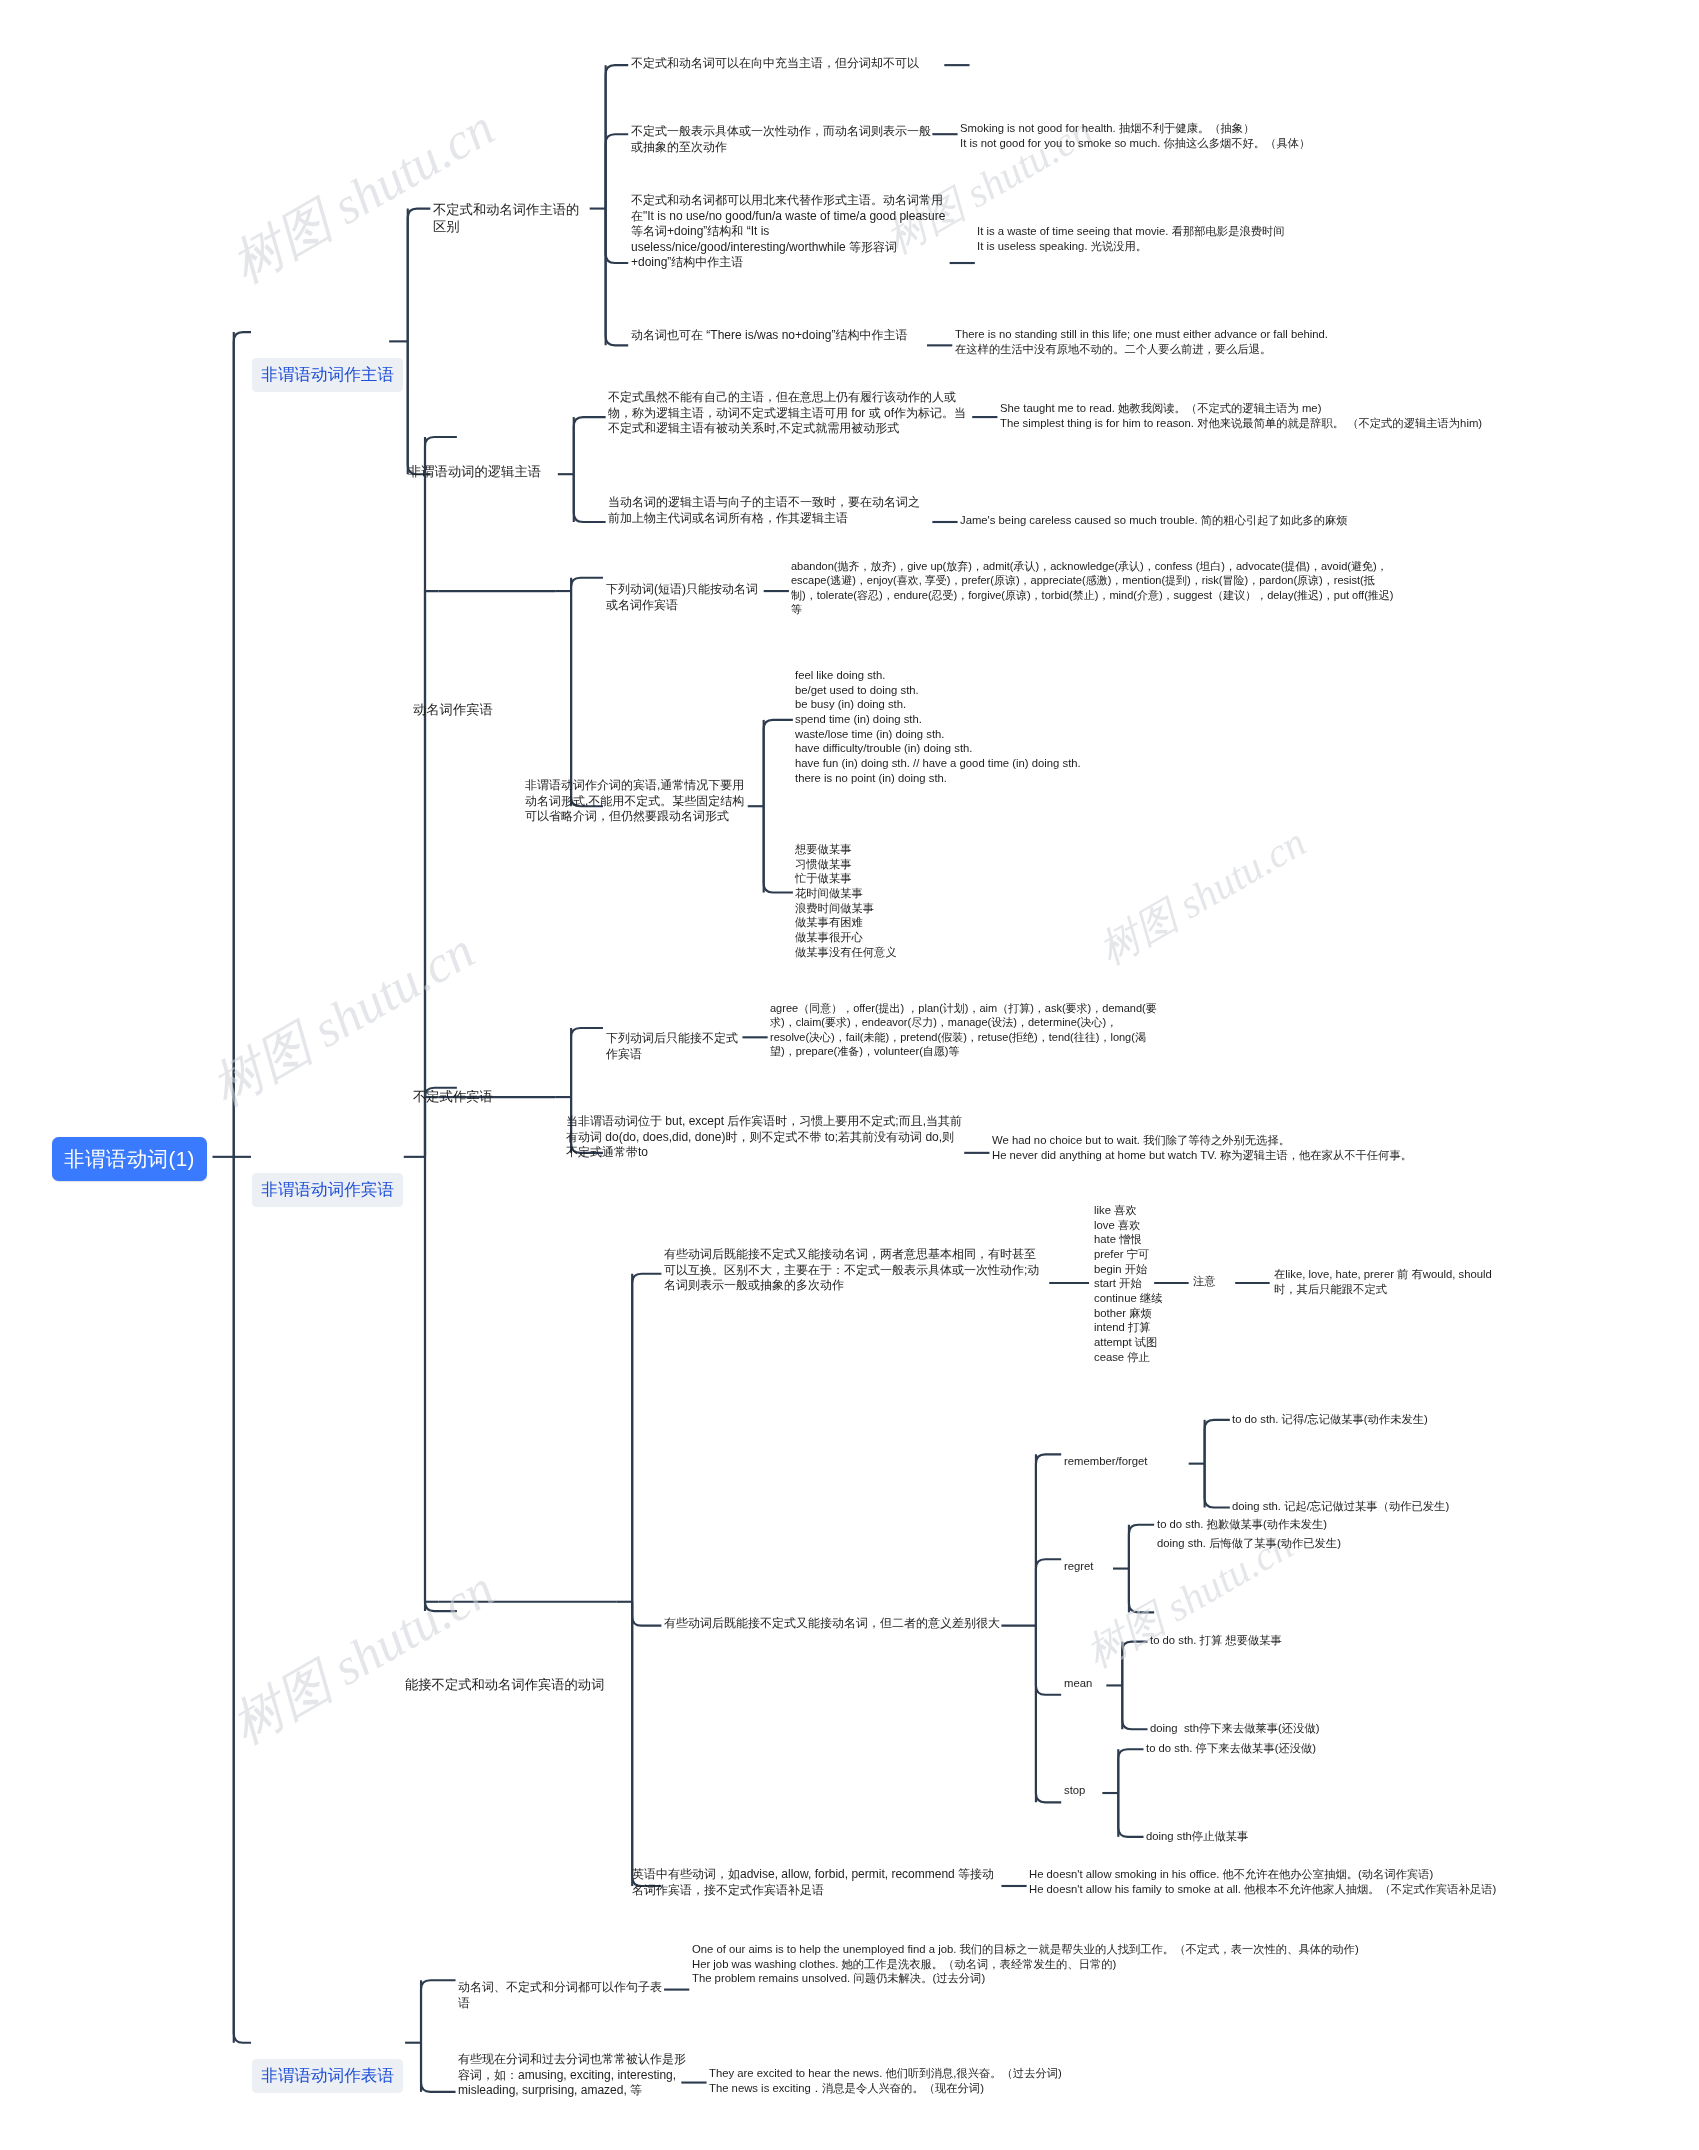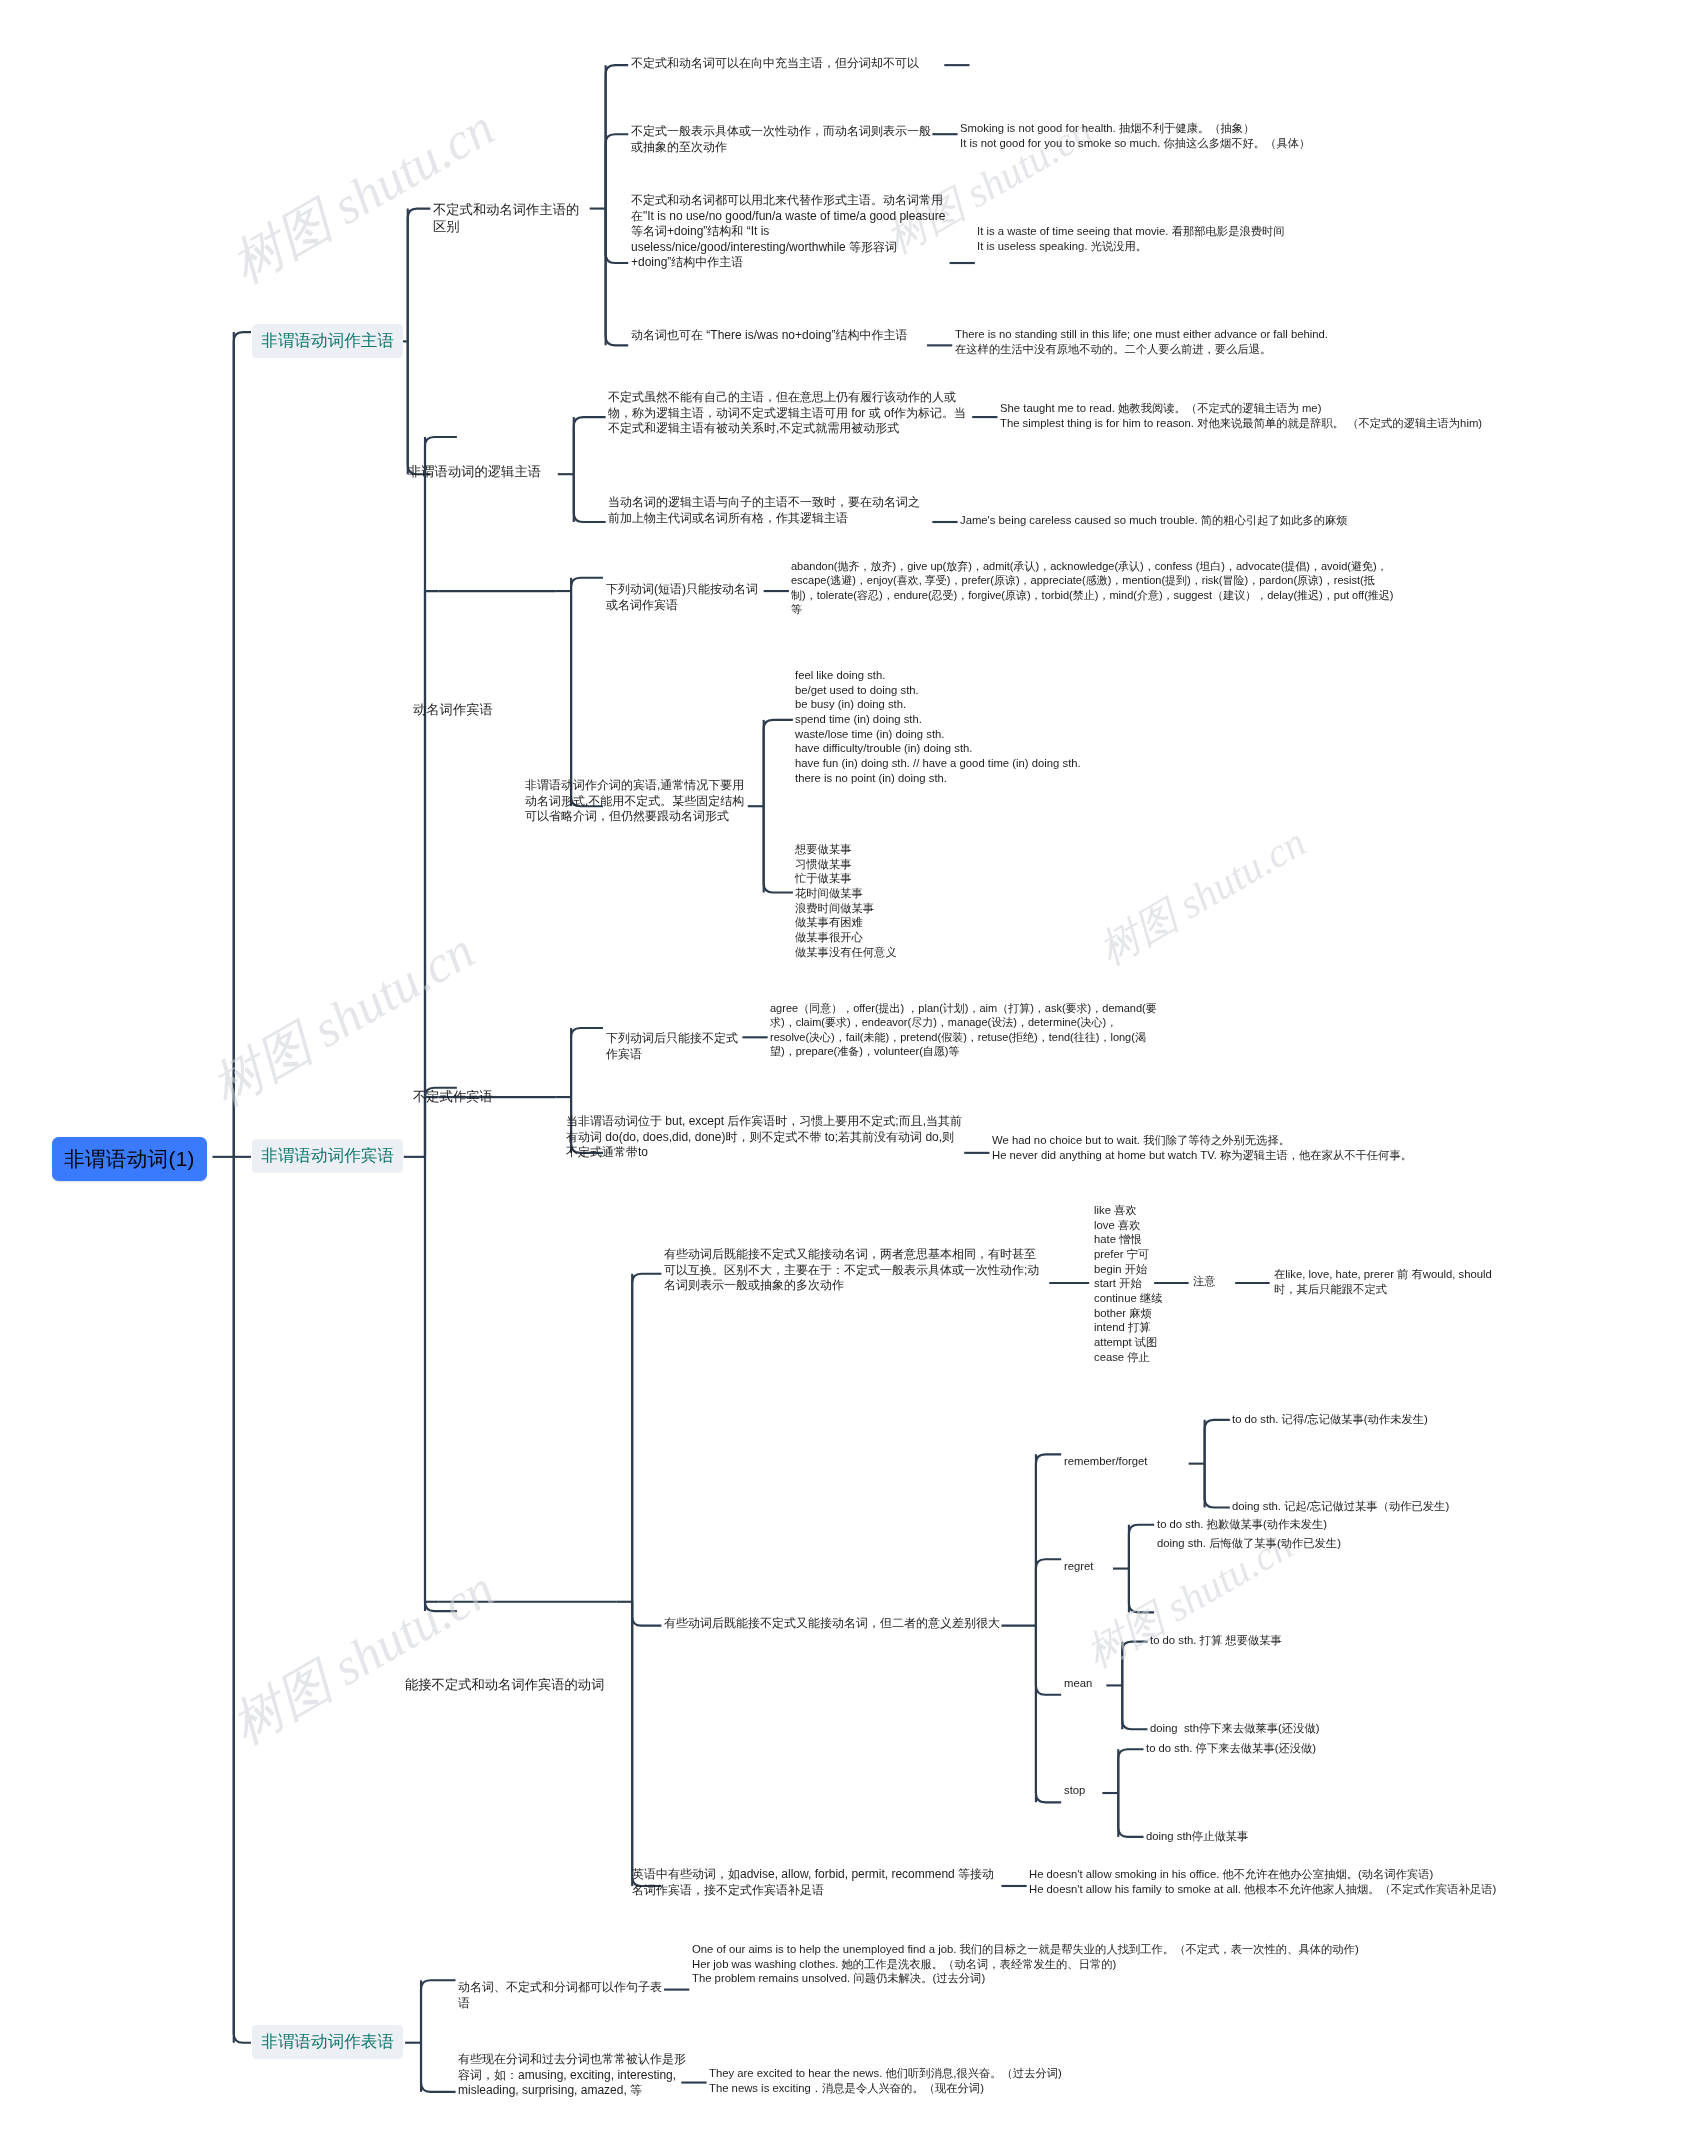--- a/index.html
+++ b/index.html
@@ -9,28 +9,28 @@
     width:1700px;height:2151px;
     position:relative;overflow:hidden;
   }
   #canvas{position:absolute;left:0;top:0;width:1700px;height:2151px;}
   svg.links{position:absolute;left:0;top:0;width:1700px;height:2151px;pointer-events:none;}
   .node{position:absolute;box-sizing:border-box;}
   .node .txt{display:block;white-space:pre-wrap;line-height:1.30;}
 
   
   .root{
-    background:#3a7afe;color:#000000;border-radius:6.6px;
+    background:#3a7afe;color:#ffffff;border-radius:6.6px;
     padding:8.6px 12px;font-size:20.6px;letter-spacing:0.3px;
     box-shadow:0 0.7px 1.3px rgba(0,0,0,.12);
   }
   
   .lvl1{
-    background:#eceff3;color:#0f766e;border-radius:4.6px;
-    padding:6px 9.3px;font-size:16.6px;white-space:nowrap;
+    background:#eceff3;color:#1d4ed8;border-radius:4.6px;
+    padding:6px 9.3px;font-size:16.6px;white-space:nowrap;margin-top:34px;
   }
   
   .lvl2{font-size:13.3px;color:#1d1d1d;}
   
   .lvl3{font-size:12px;color:#1d1d1d;}
   
   .leaf{font-size:11.3px;color:#1d1d1d;}
   .small{font-size:11px;}
 
   

